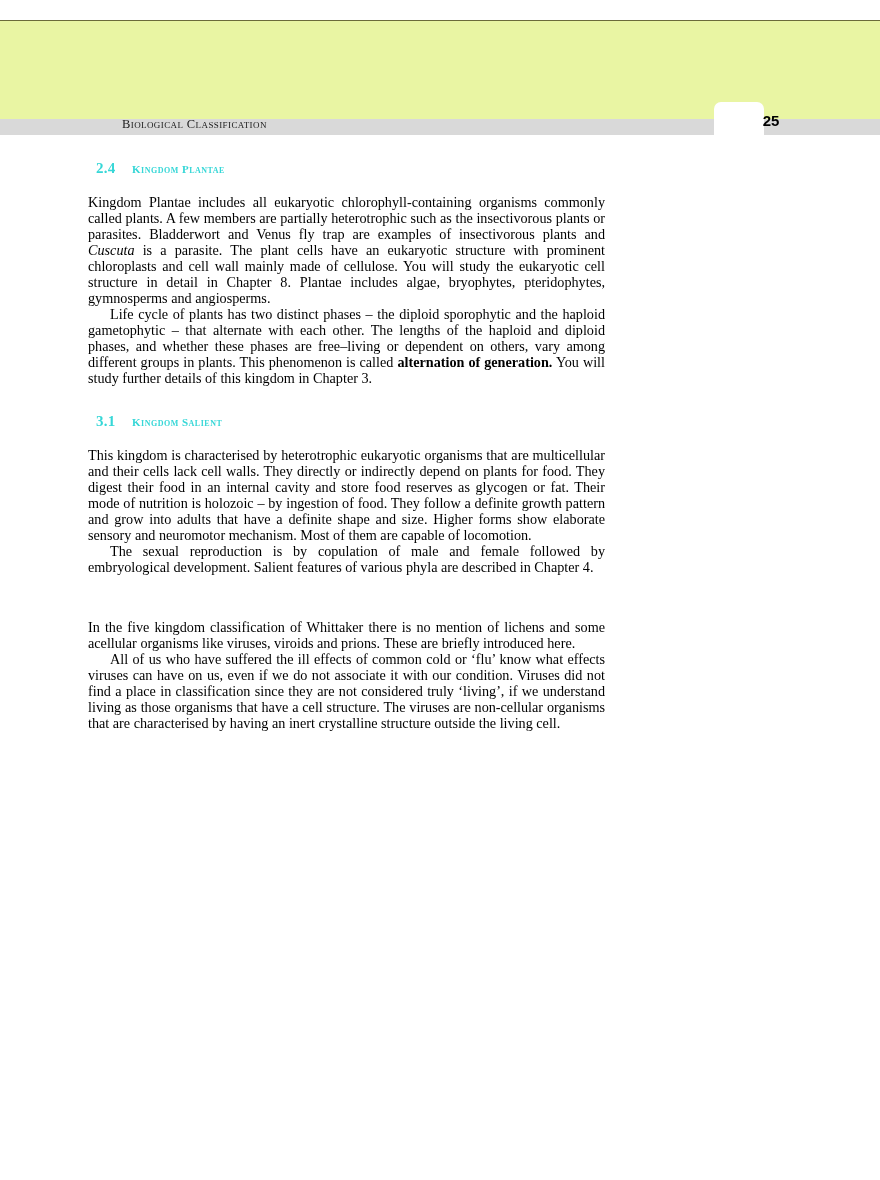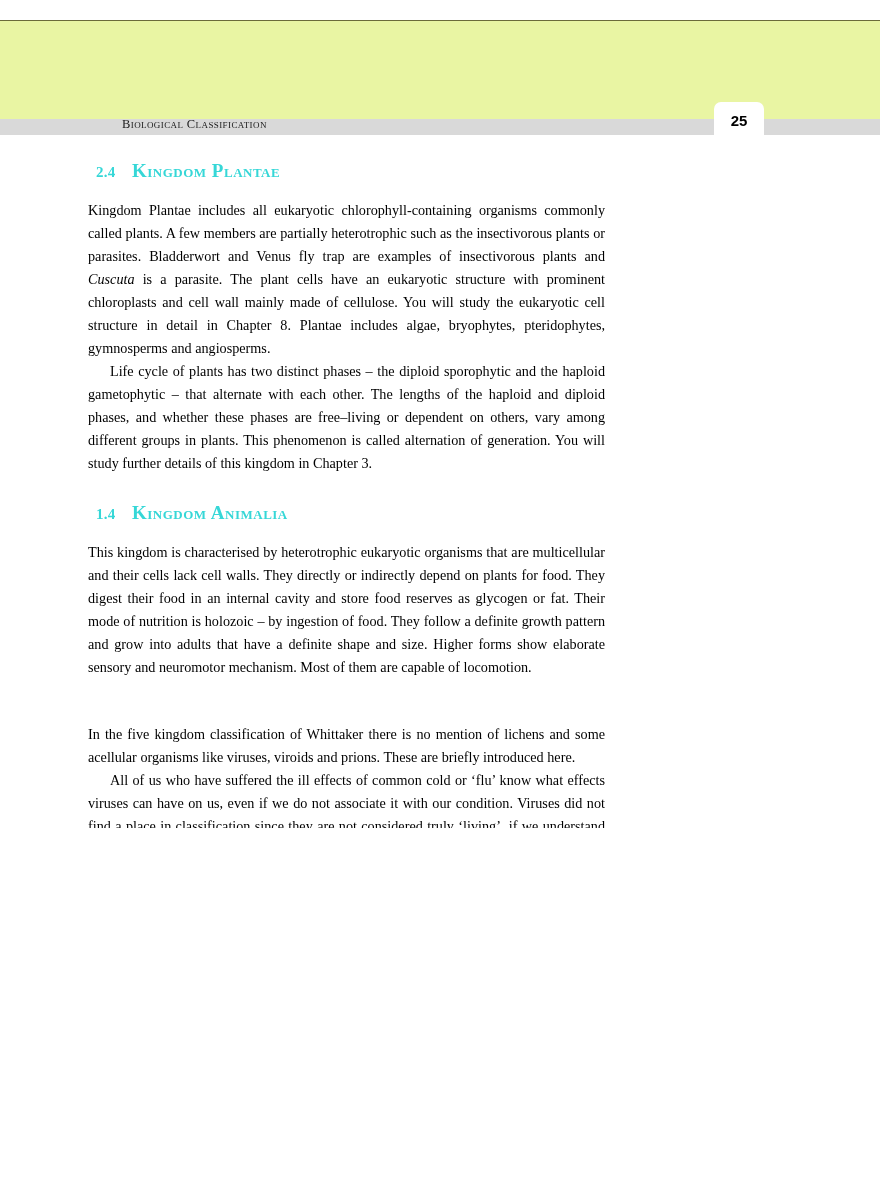--- a/index.html
+++ b/index.html
@@ -77,20 +77,21 @@
   .page-tab-num {
     position: absolute;
     top: 112px;
     left: 714px;
     width: 50px;
     text-align: center;
     font-family: "Liberation Sans", sans-serif;
     font-weight: bold;
     font-size: 15px;
     color: #000000;
+    padding-left: 32px;
   }
   
   .body-area {
     position: absolute;
     top: 135px;
     left: 0;
     width: 880px;
     height: 970px;
     background: #ffffff;
   }
@@ -109,41 +110,41 @@
     letter-spacing: 0.2px;
   }
   h2.sec .num {
     display: inline-block;
     width: 36px;
     font-size: 15px;
     margin-left: 8px;
   }
   h2.sec .title {
     font-variant: small-caps;
-    font-size: 19px;
+    font-size: 11px;
     letter-spacing: 0.5px;
   }
   p {
     margin: 0;
     font-size: 14.2px;
-    line-height: 23px;
+    line-height: 16px;
     text-align: justify;
     color: #000000;
   }
   p.first {
     margin-top: 17px;
   }
   p.ind {
     text-indent: 22px;
   }
   .gap-sec {
     height: 27px;
   }
   .bold {
-    font-weight: normal;
+    font-weight: bold;
   }
   .ital {
     font-style: italic;
   }
   
   .footer-band {
     position: absolute;
     top: 1105px;
     left: 0;
     width: 880px;
@@ -199,24 +200,25 @@
       <span class="num">2.4</span><span class="title">Kingdom Plantae</span>
     </h2>
 
     <p class="first">Kingdom Plantae includes all eukaryotic chlorophyll-containing organisms commonly called plants. A few members are partially heterotrophic such as the insectivorous plants or parasites. Bladderwort and Venus fly trap are examples of insectivorous plants and <span class="ital">Cuscuta</span> is a parasite. The plant cells have an eukaryotic structure with prominent chloroplasts and cell wall mainly made of cellulose. You will study the eukaryotic cell structure in detail in Chapter 8. Plantae includes algae, bryophytes, pteridophytes, gymnosperms and angiosperms.</p>
 
     <p class="ind">Life cycle of plants has two distinct phases – the diploid sporophytic and the haploid gametophytic – that alternate with each other. The lengths of the haploid and diploid phases, and whether these phases are free–living or dependent on others, vary among different groups in plants. This phenomenon is called <span class="bold">alternation of generation.</span> You will study further details of this kingdom in Chapter 3.</p>
 
     <div class="gap-sec"></div>
 
     <h2 class="sec">
-      <span class="num">1.4</span><span class="title">Kingdom Animalia</span>
+      <span class="num">3.1</span><span class="title">Kingdom Salient</span>
     </h2>
 
     <p class="first">This kingdom is characterised by heterotrophic eukaryotic organisms that are multicellular and their cells lack cell walls. They directly or indirectly depend on plants for food. They digest their food in an internal cavity and store food reserves as glycogen or fat. Their mode of nutrition is holozoic – by ingestion of food. They follow a definite growth pattern and grow into adults that have a definite shape and size. Higher forms show elaborate sensory and neuromotor mechanism. Most of them are capable of locomotion.</p>
+    <p class="ind">The sexual reproduction is by copulation of male and female followed by embryological development. Salient features of various phyla are described in Chapter 4.</p>
 
     <div class="gap-sec"></div>
 
 
     <p class="first">In the five kingdom classification of Whittaker there is no mention of lichens and some acellular organisms like viruses, viroids and prions. These are briefly introduced here.</p>
     <p class="ind">All of us who have suffered the ill effects of common cold or ‘flu’ know what effects viruses can have on us, even if we do not associate it with our condition. Viruses did not find a place in classification since they are not considered truly ‘living’, if we understand living as those organisms that have a cell structure.  The viruses are non-cellular organisms that are characterised by having an inert crystalline structure outside the living cell.</p>
 
   </div>
 
   <div class="footer-band"></div>

